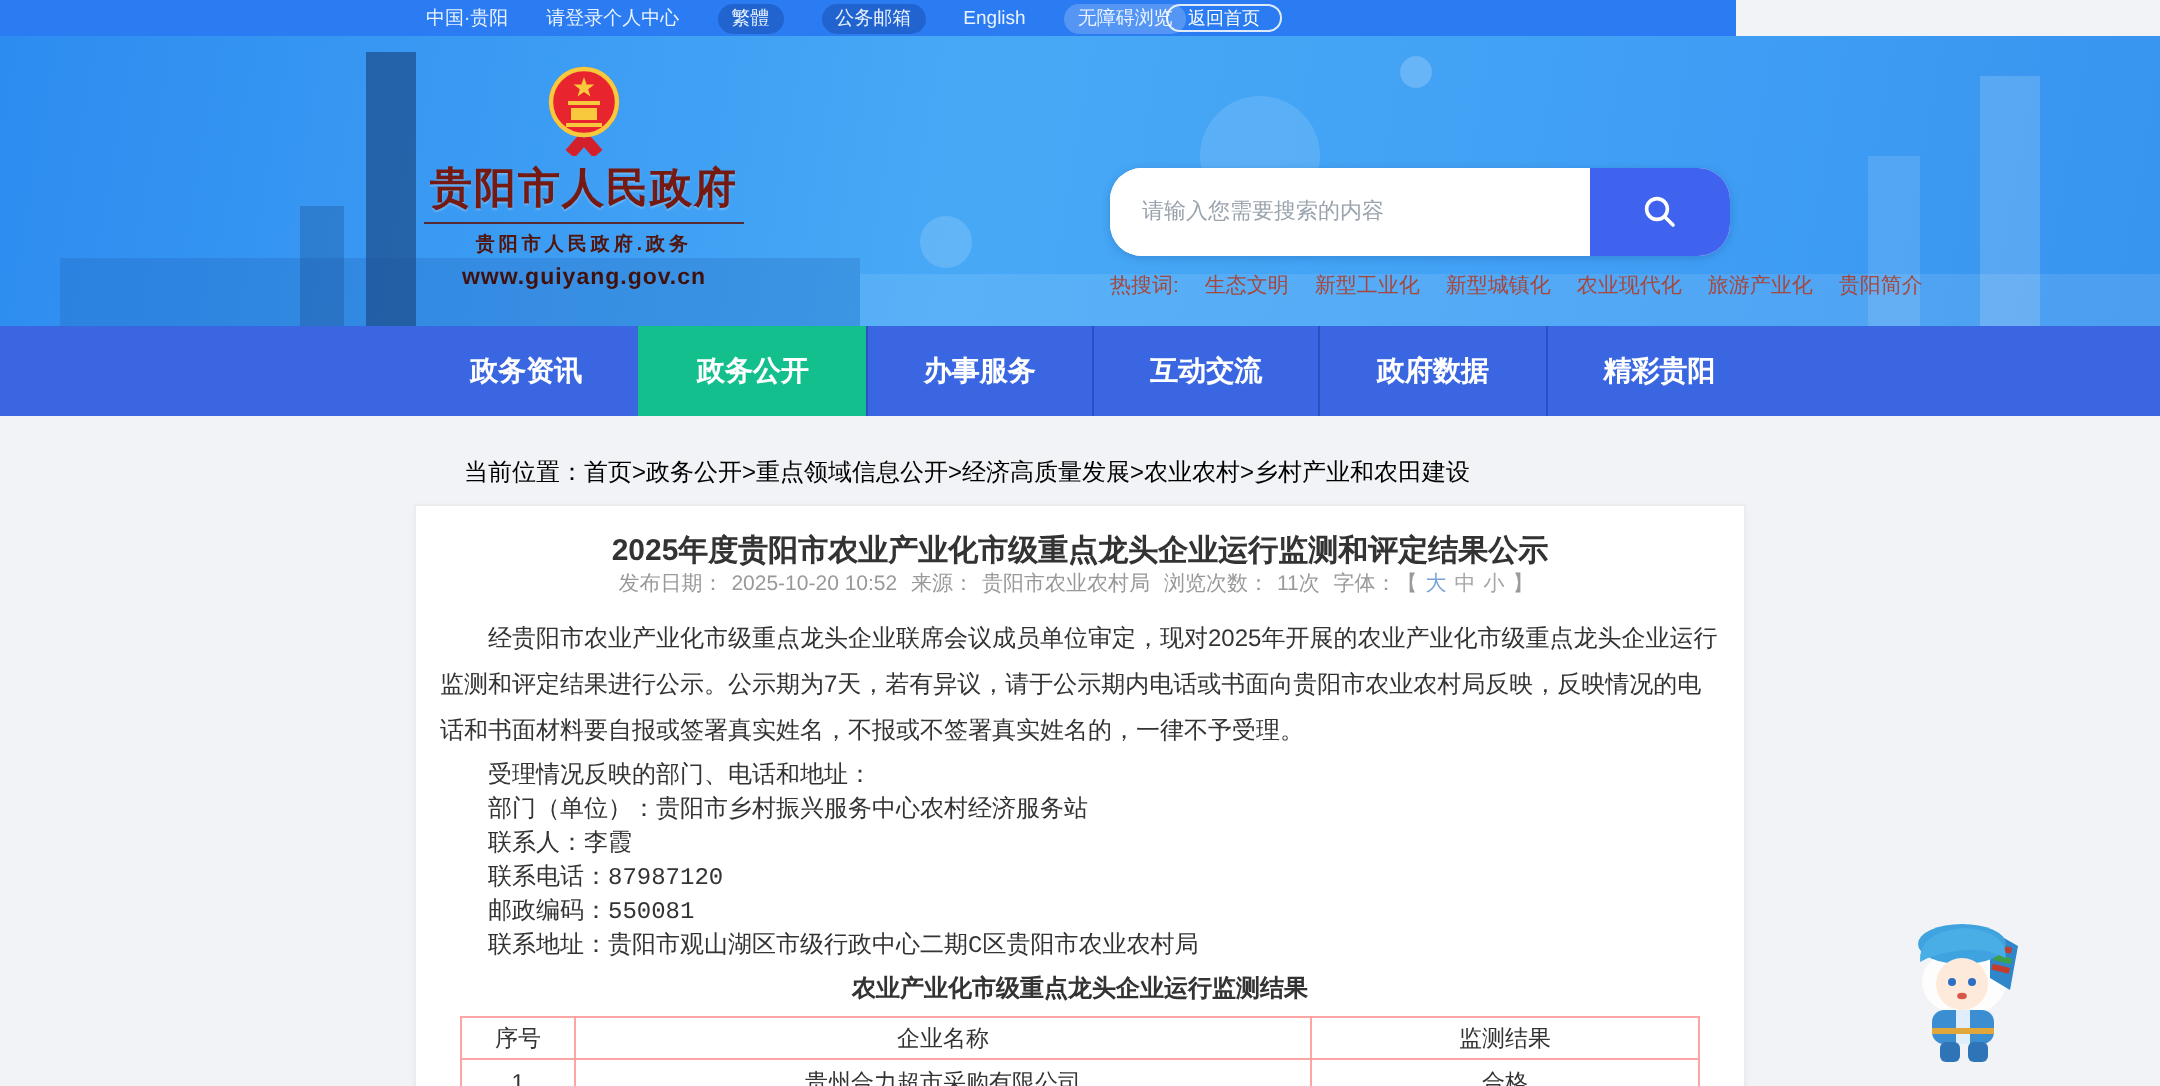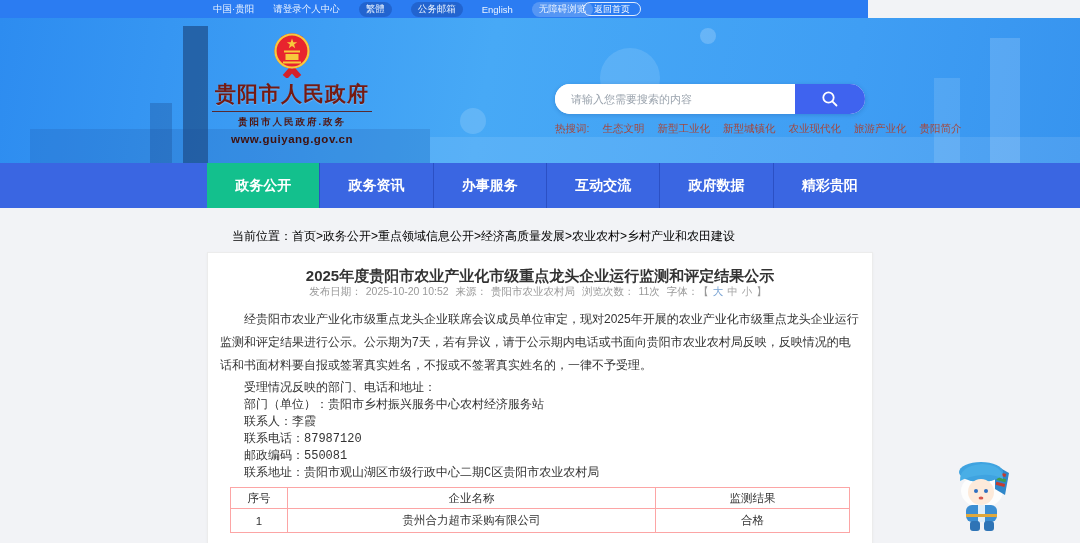--- a/index.html
+++ b/index.html
@@ -44,21 +44,21 @@
   .emblem { display:block; margin:0 auto; }
   .site-title {
     margin-top:2px; font-size:21px; font-weight:bold; letter-spacing:1px;
     color:#751a12; text-shadow:0 1px 1px rgba(255,255,255,.25); white-space:nowrap;
   }
   .site-divider { height:1px; background:rgba(92,22,15,.85); margin:3px 2px 4px; }
   .site-subtitle { font-size:9.5px; font-weight:bold; letter-spacing:2px; color:#51150f; white-space:nowrap; }
   .site-url { margin-top:4px; font-size:11.5px; font-weight:bold; letter-spacing:.5px; color:#40100c; }
   .search-area { position:absolute; left:555px; top:66px; width:310px; }
   .search-box {
-    height:30px; background:#fff; border-radius:16px; overflow:hidden;
+    height:44px; background:#fff; border-radius:16px; overflow:hidden;
     display:flex; box-shadow:0 1px 4px rgba(20,60,130,.25);
   }
   .search-input {
     flex:1; border:none; outline:none; font-size:11px; color:#333;
     padding-left:16px; font-family:"Liberation Sans", sans-serif;
   }
   .search-input::placeholder { color:#9aa3ad; }
   .search-btn {
     width:70px; background:#3f63ef; border:none; cursor:pointer;
     display:flex; align-items:center; justify-content:center;
@@ -163,22 +163,22 @@
       <span class="hw">新型城镇化</span>
       <span class="hw">农业现代化</span>
       <span class="hw">旅游产业化</span>
       <span class="hw">贵阳简介</span>
     </div>
   </div>
 </div>
 
 <div class="nav">
   <div class="nav-inner">
+    <div class="nav-item">政务资讯</div>
     <div class="nav-item active">政务公开</div>
-    <div class="nav-item">政务资讯</div>
     <div class="nav-item">办事服务</div>
     <div class="nav-item">互动交流</div>
     <div class="nav-item">政府数据</div>
     <div class="nav-item">精彩贵阳</div>
   </div>
 </div>
 
 <div class="page-body">
   <div class="breadcrumb">
     <span>当前位置：</span><span class="crumb-path">首页&gt;政务公开&gt;重点领域信息公开&gt;经济高质量发展&gt;农业农村&gt;乡村产业和农田建设</span>
@@ -196,20 +196,21 @@
 
     <div class="article-body">
       <p class="para">经贵阳市农业产业化市级重点龙头企业联席会议成员单位审定，现对2025年开展的农业产业化市级重点龙头企业运行监测和评定结果进行公示。公示期为7天，若有异议，请于公示期内电话或书面向贵阳市农业农村局反映，反映情况的电话和书面材料要自报或签署真实姓名，不报或不签署真实姓名的，一律不予受理。</p>
       <p class="contact-intro">受理情况反映的部门、电话和地址：</p>
       <p class="contact-line">部门（单位）：贵阳市乡村振兴服务中心农村经济服务站</p>
       <p class="contact-line">联系人：李霞</p>
       <p class="contact-line">联系电话：87987120</p>
       <p class="contact-line">邮政编码：550081</p>
       <p class="contact-line">联系地址：贵阳市观山湖区市级行政中心二期C区贵阳市农业农村局</p>
 
+      <div class="table-caption">农业产业化市级重点龙头企业运行监测结果</div>
 
       <table class="result-table">
         <colgroup>
             <col class="col-no">
             <col class="col-name">
             <col class="col-result">
           </colgroup>
         <thead>
           <tr>
             <th>序号</th>

